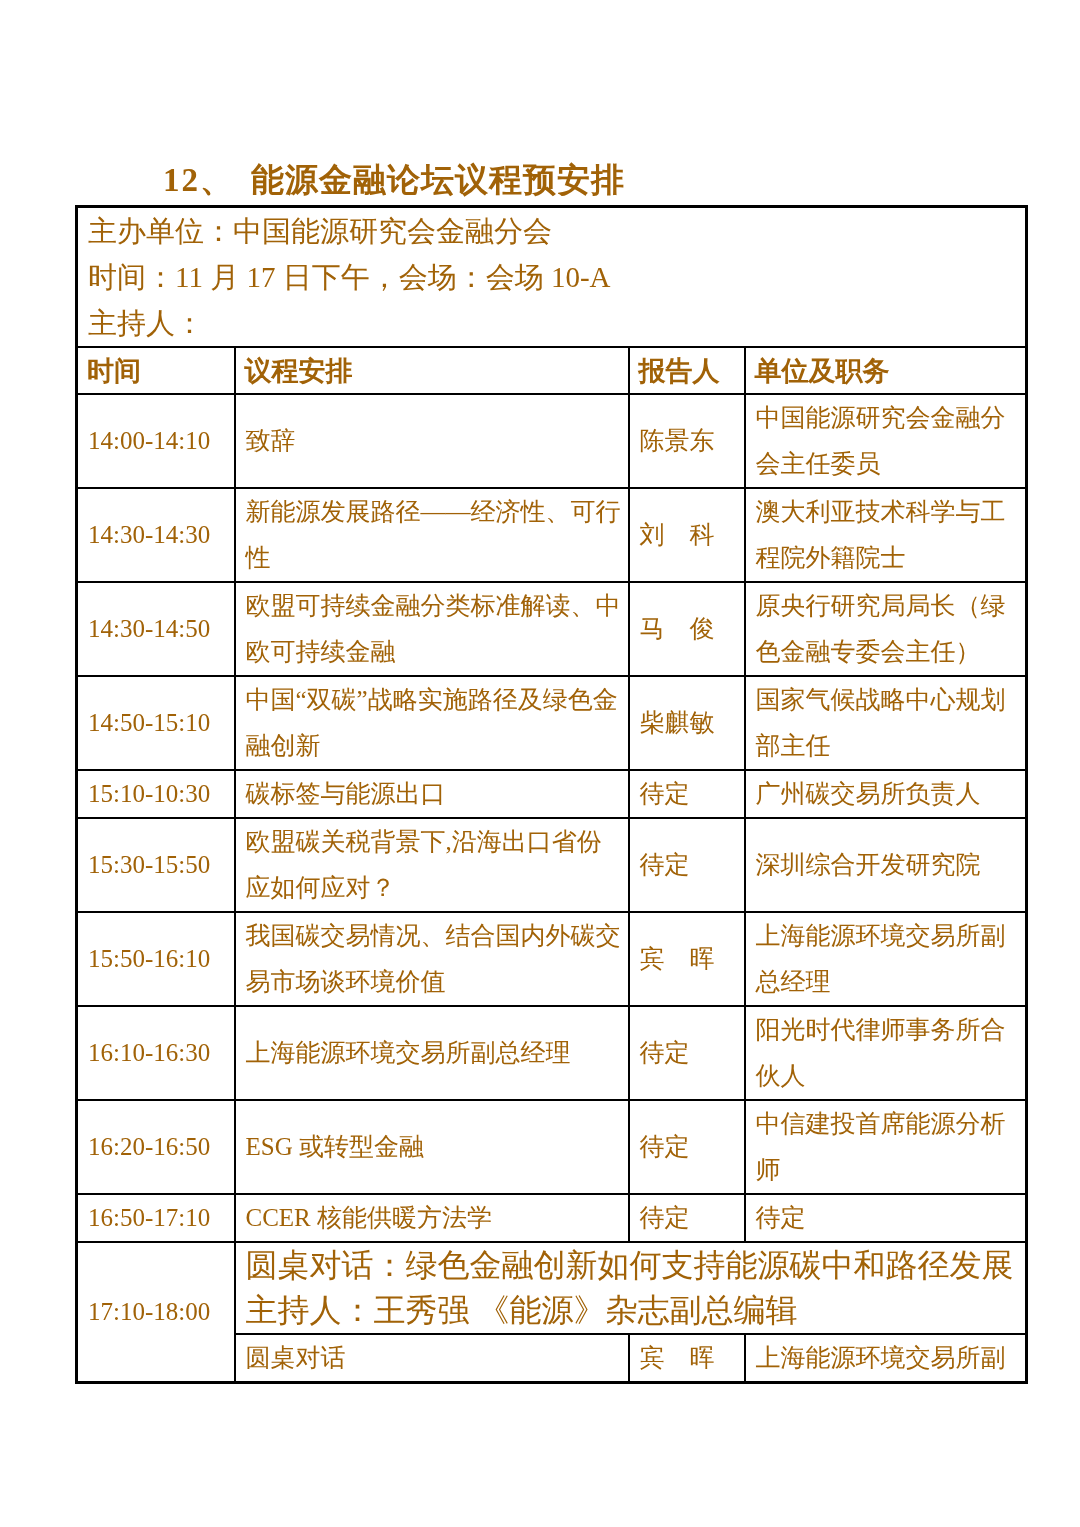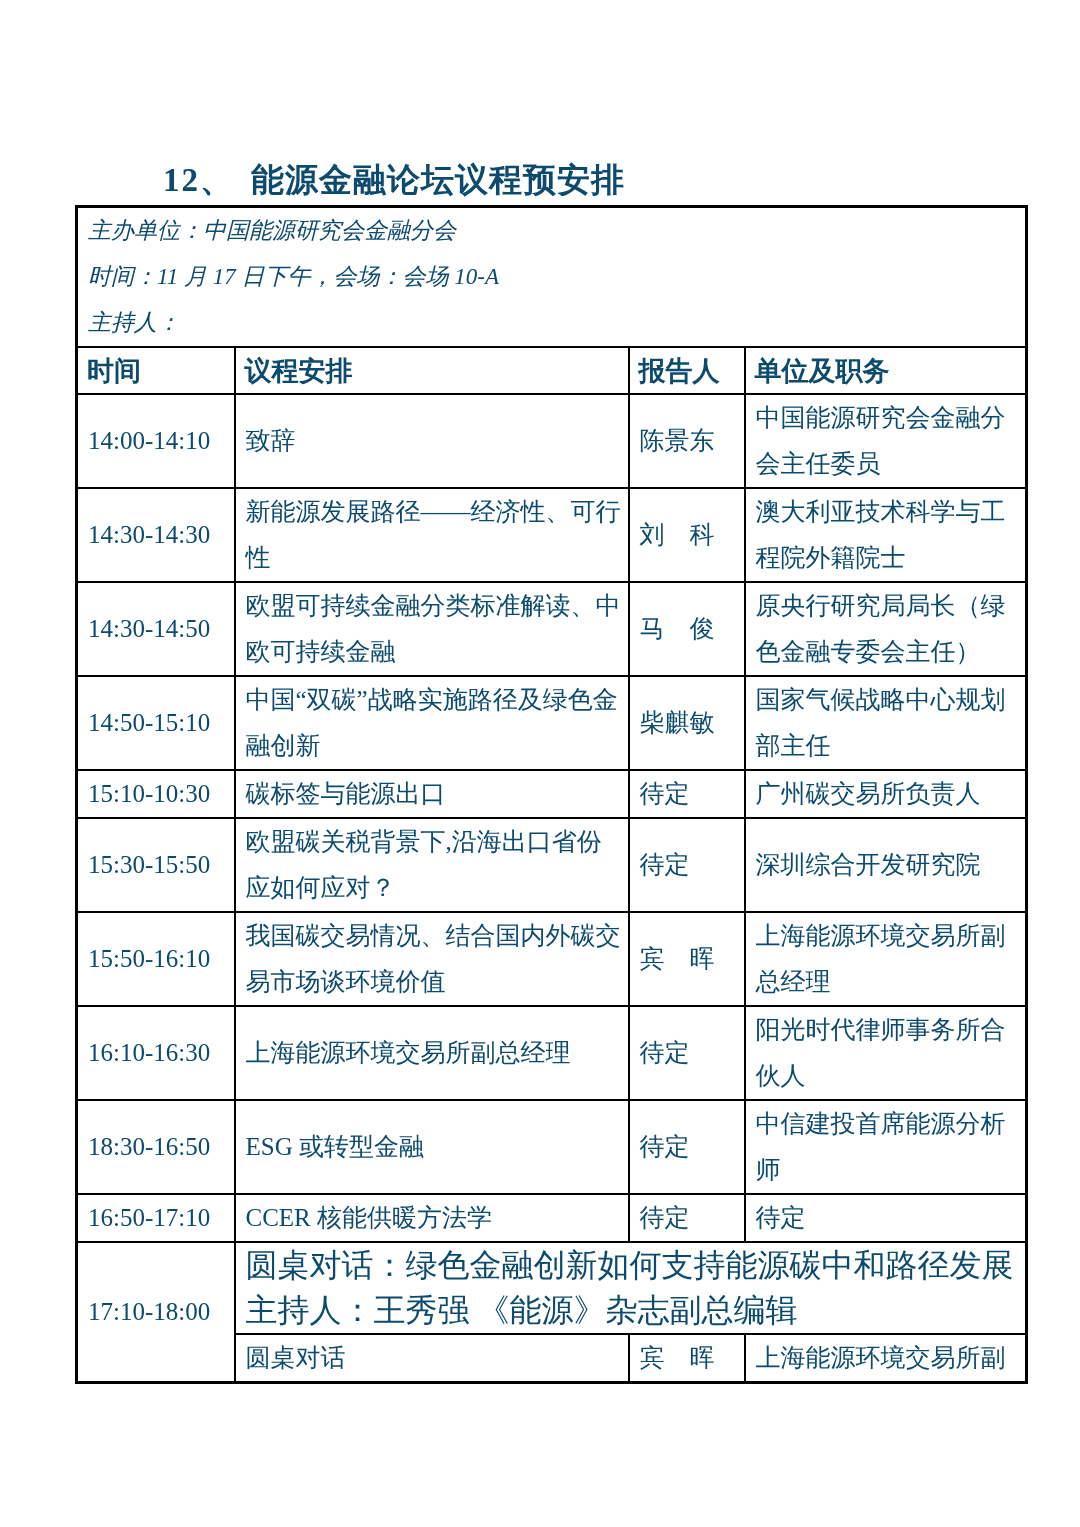--- a/index.html
+++ b/index.html
@@ -5,21 +5,21 @@
   html, body {
     margin: 0;
     padding: 0;
     background: #ffffff;
   }
   .page {
     position: relative;
     width: 1080px;
     height: 1527px;
     background: #ffffff;
-    color: #0c4a6e;
+    color: #a16207;
     font-family: "Liberation Serif", "DejaVu Serif", serif;
     overflow: hidden;
   }
   .doc-title {
     position: absolute;
     left: 163px;
     top: 158px;
     font-size: 33px;
     font-weight: bold;
     white-space: nowrap;
@@ -42,25 +42,24 @@
   table.agenda td, table.agenda th {
     border: 2px solid #000000;
     vertical-align: middle;
     padding: 0 6px 0 10px;
     font-weight: normal;
     text-align: left;
     overflow: hidden;
   }
   td.info-cell {
     height: 138px;
-    font-size: 23px;
+    font-size: 29px;
     font-weight: bold;
     line-height: 46px;
     padding-left: 10px;
-    font-style: italic;
   }
   tr.head-row { height: 47px; padding-left: 32px; }
   tr.head-row th {
     font-size: 27px;
     font-weight: bold;
     padding-left: 9px;
   }
   td.time-cell {
     padding-left: 8px;
     white-space: nowrap;
@@ -169,21 +168,21 @@
     </tr>
 
     <tr style="height:90px">
       <td class="time-cell">16:10-16:30</td>
       <td class="topic-cell">上海能源环境交易所副总经理</td>
       <td class="speaker-cell">待定</td>
       <td class="org-cell">阳光时代律师事务所合伙人</td>
     </tr>
 
     <tr style="height:93px">
-      <td class="time-cell">18:30-16:50</td>
+      <td class="time-cell">16:20-16:50</td>
       <td class="topic-cell">ESG 或转型金融</td>
       <td class="speaker-cell">待定</td>
       <td class="org-cell">中信建投首席能源分析师</td>
     </tr>
 
     <tr style="height:46px">
       <td class="time-cell">16:50-17:10</td>
       <td class="topic-cell">CCER 核能供暖方法学</td>
       <td class="speaker-cell">待定</td>
       <td class="org-cell">待定</td>

